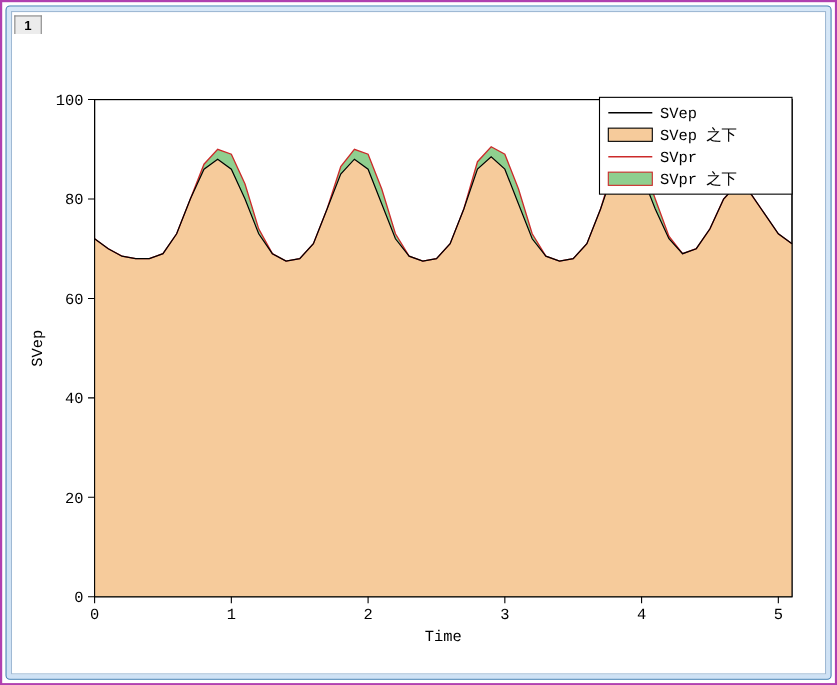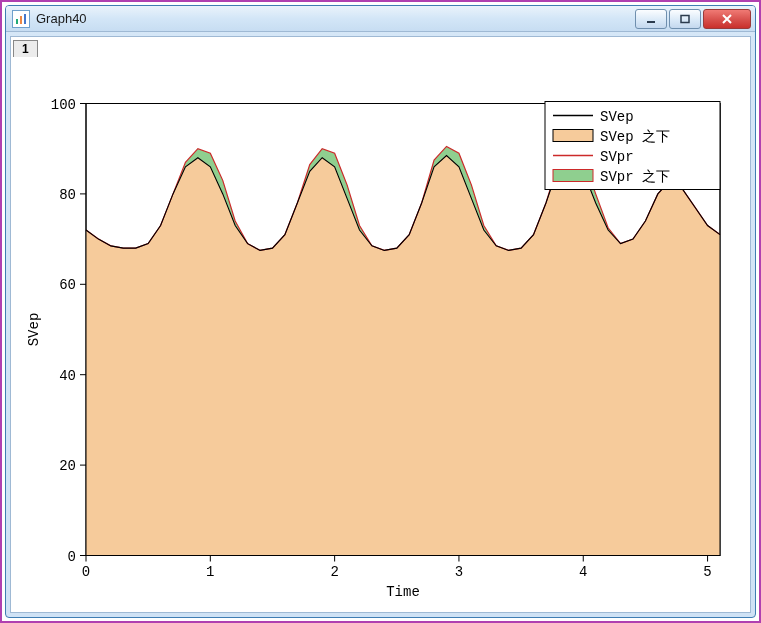--- a/index.html
+++ b/index.html
@@ -88,48 +88,20 @@
   .axis-label, .tick-label {
     font-family: "Courier New", monospace;
     font-size: 14px;
   }
 </style>
 </head>
 <body>
 
 <div class="outer-frame">
   <div class="window">
-    <div class="titlebar">
-      <span class="win-icon">
-        <svg width="12" height="12" viewBox="0 0 12 12">
-            <rect x="1" y="6" width="2" height="5" fill="#2a7"></rect>
-            <rect x="5" y="3" width="2" height="8" fill="#e84"></rect>
-            <rect x="9" y="1" width="2" height="10" fill="#47c"></rect>
-          </svg>
-      </span>
-      <span class="title-text">Graph40</span>
-      <span class="title-spacer"></span>
-      <div class="win-btn-group">
-        <div class="win-btn">
-          <svg width="12" height="10" viewBox="0 0 12 10">
-              <rect x="2" y="7" width="8" height="2" fill="#2b3b4d"></rect>
-            </svg>
-        </div>
-        <div class="win-btn">
-          <svg width="12" height="10" viewBox="0 0 12 10">
-              <rect x="2" y="1.5" width="8" height="7" fill="none" stroke="#2b3b4d" stroke-width="1.5"></rect>
-            </svg>
-        </div>
-        <div class="win-btn close">
-          <svg width="14" height="10" viewBox="0 0 14 10">
-              <path d="M3 1 L11 9 M11 1 L3 9" stroke="#fff" stroke-width="2"></path>
-            </svg>
-        </div>
-      </div>
-    </div>
 
     <div class="client">
       <div class="tab-strip">
         <div class="tab"><span>1</span></div>
       </div>
       <div class="plot-wrap">
         <svg id="chart-svg" width="100%" height="100%" viewBox="0 0 739 552">
             <rect x="75" y="45" width="634" height="452" fill="#fff" stroke="#000" stroke-width="1"></rect>
             <path d="M 75 497 L 75 171.56 L 87.43137254901961 180.60000000000002 L 99.86274509803923 187.38 L 112.29411764705883 189.64 L 124.72549019607844 189.64 L 137.15686274509804 185.12 L 149.58823529411765 167.04000000000002 L 162.01960784313727 135.39999999999998 L 174.45098039215688 103.75999999999999 L 186.88235294117646 90.19999999999999 L 199.31372549019608 94.71999999999997 L 211.74509803921572 121.84000000000003 L 224.1764705882353 162.51999999999998 L 236.60784313725492 185.12 L 249.03921568627453 191.89999999999998 L 261.47058823529414 189.64 L 273.90196078431376 176.08000000000004 L 286.33333333333337 144.44 L 298.7647058823529 106.01999999999998 L 311.19607843137254 90.19999999999999 L 323.62745098039215 94.71999999999997 L 336.05882352941177 126.36000000000001 L 348.49019607843144 167.04000000000002 L 360.921568627451 187.38 L 373.3529411764706 191.89999999999998 L 385.7843137254902 189.64 L 398.21568627450984 176.08000000000004 L 410.6470588235295 144.44 L 423.07843137254906 101.5 L 435.5098039215686 87.94 L 447.94117647058823 94.71999999999997 L 460.3725490196079 126.36000000000001 L 472.8039215686275 167.04000000000002 L 485.2352941176471 187.38 L 497.6666666666667 191.89999999999998 L 510.0980392156863 189.64 L 522.5294117647059 176.08000000000004 L 534.9607843137255 144.44 L 547.3921568627451 103.75999999999999 L 559.8235294117648 90.19999999999999 L 572.2549019607843 99.24000000000001 L 584.686274509804 135.39999999999998 L 597.1176470588235 169.3 L 609.5490196078431 185.12 L 621.9803921568629 180.60000000000002 L 634.4117647058824 162.51999999999998 L 646.843137254902 135.39999999999998 L 659.2745098039217 121.84000000000003 L 671.7058823529412 130.88 L 684.1372549019609 148.95999999999998 L 696.5686274509804 167.04000000000002 L 709 176.08000000000004 L 709 497 Z" fill="#8fcf8f" stroke="none"></path>
             <path d="M 75 497 L 75 171.56 L 87.43137254901961 180.60000000000002 L 99.86274509803923 187.38 L 112.29411764705883 189.64 L 124.72549019607844 189.64 L 137.15686274509804 185.12 L 149.58823529411765 167.04000000000002 L 162.01960784313727 135.39999999999998 L 174.45098039215688 108.28000000000003 L 186.88235294117646 99.24000000000001 L 199.31372549019608 108.28000000000003 L 211.74509803921572 135.39999999999998 L 224.1764705882353 167.04000000000002 L 236.60784313725492 185.12 L 249.03921568627453 191.89999999999998 L 261.47058823529414 189.64 L 273.90196078431376 176.08000000000004 L 286.33333333333337 144.44 L 298.7647058823529 112.80000000000001 L 311.19607843137254 99.24000000000001 L 323.62745098039215 108.28000000000003 L 336.05882352941177 139.91999999999996 L 348.49019607843144 171.56 L 360.921568627451 187.38 L 373.3529411764706 191.89999999999998 L 385.7843137254902 189.64 L 398.21568627450984 176.08000000000004 L 410.6470588235295 144.44 L 423.07843137254906 108.28000000000003 L 435.5098039215686 96.98000000000002 L 447.94117647058823 108.28000000000003 L 460.3725490196079 139.91999999999996 L 472.8039215686275 171.56 L 485.2352941176471 187.38 L 497.6666666666667 191.89999999999998 L 510.0980392156863 189.64 L 522.5294117647059 176.08000000000004 L 534.9607843137255 144.44 L 547.3921568627451 108.28000000000003 L 559.8235294117648 99.24000000000001 L 572.2549019607843 112.80000000000001 L 584.686274509804 144.44 L 597.1176470588235 171.56 L 609.5490196078431 185.12 L 621.9803921568629 180.60000000000002 L 634.4117647058824 162.51999999999998 L 646.843137254902 135.39999999999998 L 659.2745098039217 121.84000000000003 L 671.7058823529412 130.88 L 684.1372549019609 148.95999999999998 L 696.5686274509804 167.04000000000002 L 709 176.08000000000004 L 709 497 Z" fill="#f6cb9b" stroke="none"></path>

